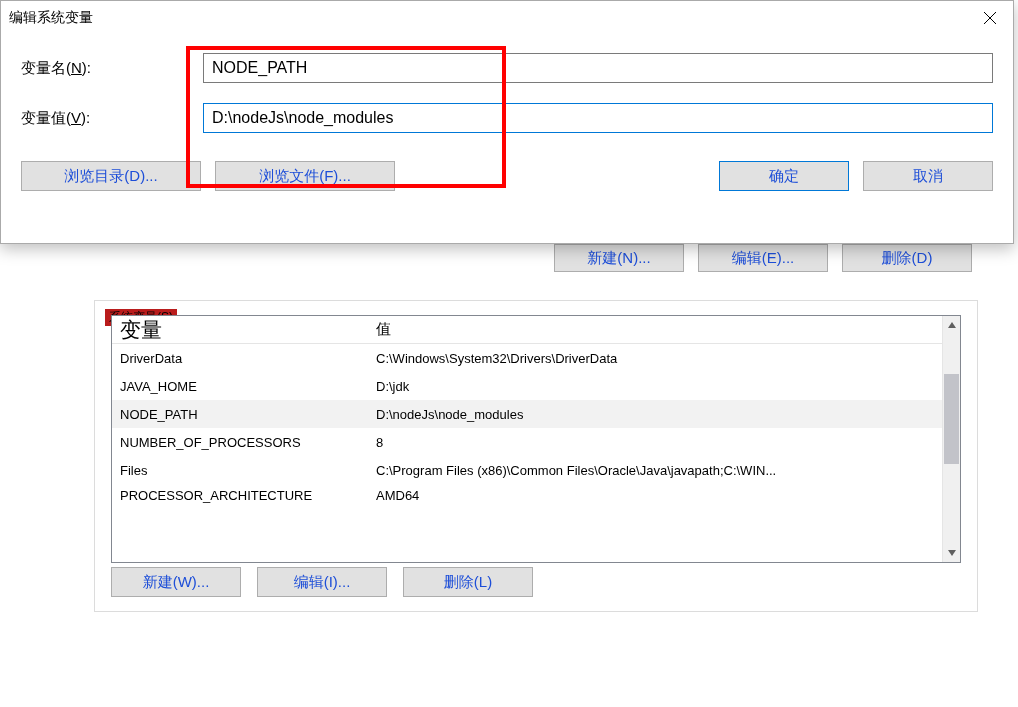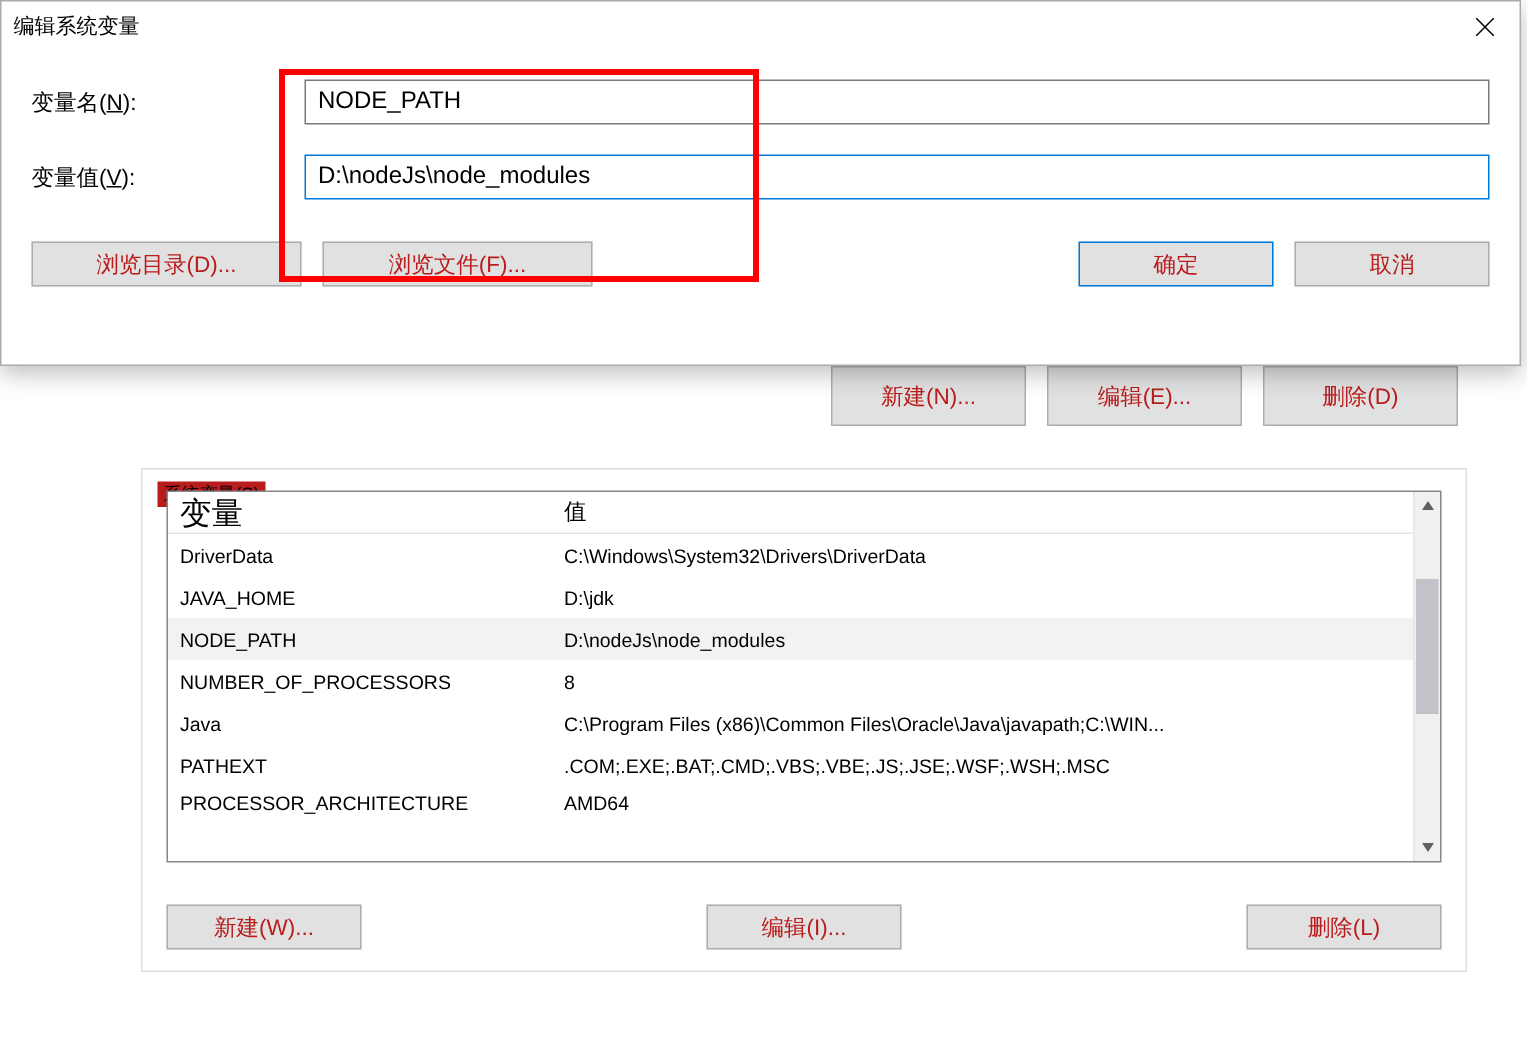--- a/index.html
+++ b/index.html
@@ -94,21 +94,21 @@
       align-items: center;
       margin-top: 28px;
       padding: 0 0 18px 0;
     }
 
     .btn {
       height: 30px;
       background: #e1e1e1;
       border: 1px solid #adadad;
       font-size: 15px;
-      color: #b91c1c;
+      color: #1d4ed8;
       cursor: pointer;
       padding: 0 8px;
       text-align: center;
     }
     .btn.primary {
       border: 1px solid #0078d7;
     }
     .big-btn {
       width: 180px;
     }
@@ -145,21 +145,21 @@
 
     .bg-partial-buttons {
       display: flex;
       gap: 14px;
       justify-content: flex-end;
       padding-right: 24px;
       padding-top: 2px;
     }
     .bg-partial-buttons .btn {
       width: 130px;
-      height: 40px;
+      height: 28px;
       overflow: hidden;
     }
 
     .group-box {
       border: 1px solid #dcdcdc;
       margin: 28px 18px 4px 18px;
       position: relative;
       padding: 14px 16px 14px 16px;
     }
     .group-label {
@@ -251,23 +251,23 @@
       position: absolute;
       left: 1px;
       right: 1px;
       top: 40px;
       height: 90px;
       background: #c2c3c9;
     }
 
     .bg-buttons {
       display: flex;
-      gap: 6px;
-      justify-content: space-between;
-      margin-top: 28px;
+      gap: 16px;
+      justify-content: flex-start;
+      margin-top: 4px;
     }
     .bg-buttons .btn {
       width: 130px;
     }
   </style>
 </head>
 <body>
 
 <div class="bg-window">
   <div class="bg-partial-buttons">
@@ -295,26 +295,22 @@
         </div>
         <div class="var-row selected">
           <div class="col-name">NODE_PATH</div>
           <div class="col-value">D:\nodeJs\node_modules</div>
         </div>
         <div class="var-row">
           <div class="col-name">NUMBER_OF_PROCESSORS</div>
           <div class="col-value">8</div>
         </div>
         <div class="var-row">
-          <div class="col-name">Java</div>
+          <div class="col-name">Files</div>
           <div class="col-value">C:\Program Files (x86)\Common Files\Oracle\Java\javapath;C:\WIN...</div>
-        </div>
-        <div class="var-row">
-          <div class="col-name">PATHEXT</div>
-          <div class="col-value">.COM;.EXE;.BAT;.CMD;.VBS;.VBE;.JS;.JSE;.WSF;.WSH;.MSC</div>
         </div>
         <div class="var-row lastcut">
           <div class="col-name">PROCESSOR_ARCHITECTURE</div>
           <div class="col-value">AMD64</div>
         </div>
       </div>
       <div class="scrollbar">
         <div class="scroll-arrow">
           <svg width="8" height="6" viewBox="0 0 8 6">
               <path d="M0 6 L4 0 L8 6 Z" fill="#606060"></path>

